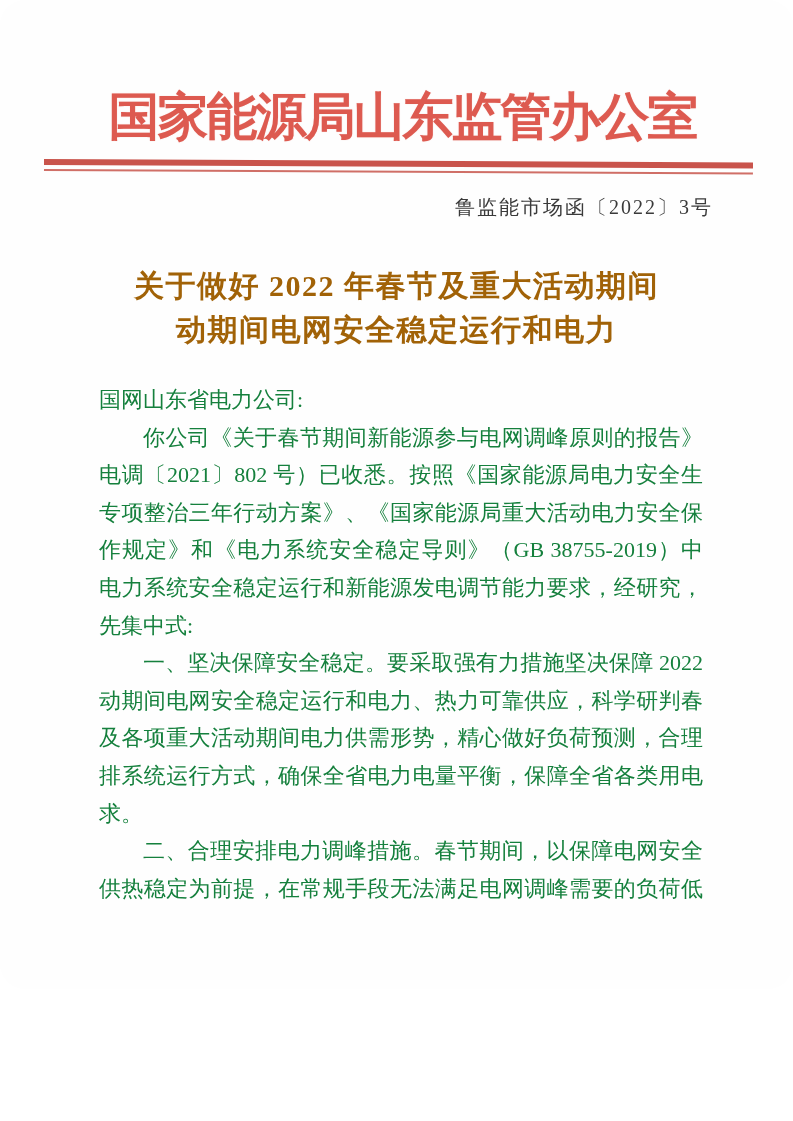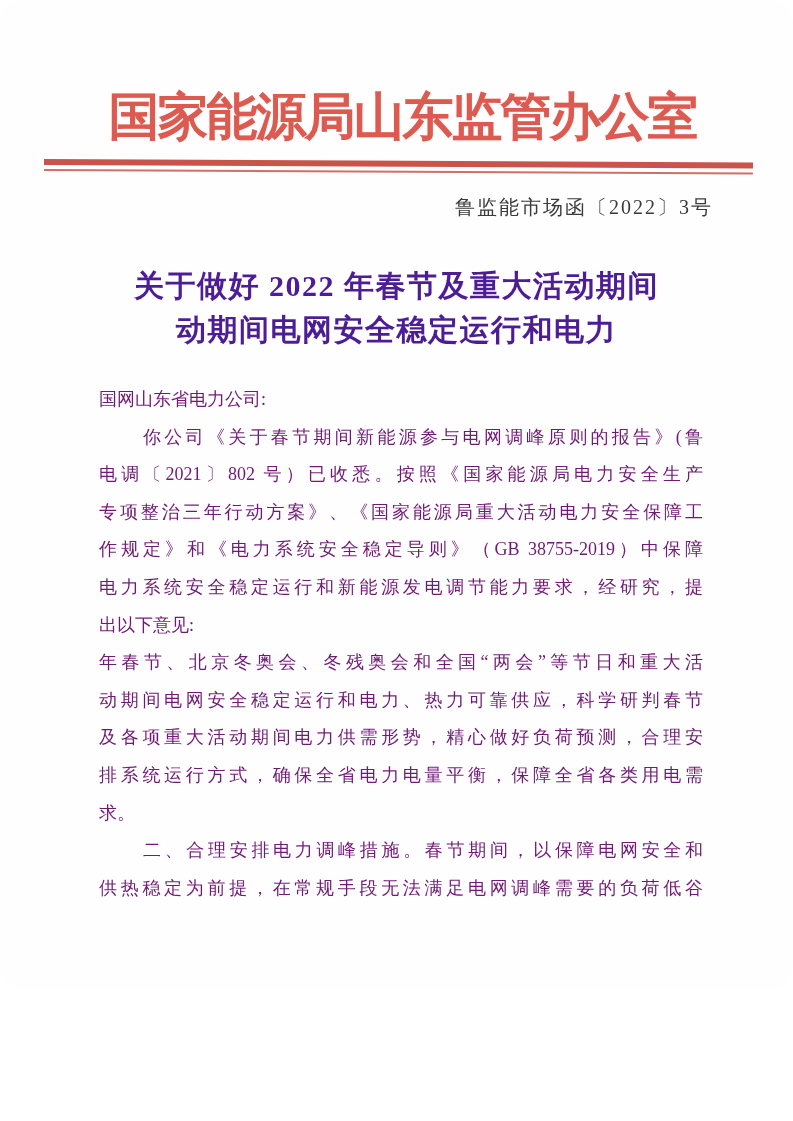--- a/index.html
+++ b/index.html
@@ -31,27 +31,27 @@
   
   .doc-number{
     position:absolute;top:194px;left:0;right:80px;
     text-align:right;
     font-size:20px;letter-spacing:2px;color:#3a3a3a;
     white-space:nowrap;
   }
   
   .doc-title{
     position:absolute;top:264px;left:0;width:793px;
-    text-align:center;color:#4c1d95;
+    text-align:center;color:#a16207;
     font-weight:700;font-size:30px;line-height:44px;letter-spacing:1.5px;
   }
   
   .doc-body{
     position:absolute;top:381px;left:99px;width:604px;
-    font-size:18px;color:#701a75;
+    font-size:22px;color:#15803d;
   }
   .line{
     height:37.6px;line-height:37.6px;
     white-space:nowrap;overflow:hidden;
   }
   .line.fill{
     white-space:normal;
     text-align:justify;
     text-align-last:justify;
   }
@@ -97,22 +97,22 @@
     <div>动期间电网安全稳定运行和电力</div>
   </div>
 
   <div class="doc-body">
       <div class="line">国网山东省电力公司:</div>
       <div class="line fill indent">你公司《关于春节期间新能源参与电网调峰原则的报告》(鲁</div>
       <div class="line fill">电调〔2021〕802 号）已收悉。按照《国家能源局电力安全生产</div>
       <div class="line fill">专项整治三年行动方案》、《国家能源局重大活动电力安全保障工</div>
       <div class="line fill">作规定》和《电力系统安全稳定导则》（GB 38755-2019）中保障</div>
       <div class="line fill">电力系统安全稳定运行和新能源发电调节能力要求，经研究，提</div>
-      <div class="line">出以下意见:</div>
-      <div class="line fill">年春节、北京冬奥会、冬残奥会和全国“两会”等节日和重大活</div>
+      <div class="line">先集中式:</div>
+      <div class="line fill indent">一、坚决保障安全稳定。要采取强有力措施坚决保障 2022</div>
       <div class="line fill">动期间电网安全稳定运行和电力、热力可靠供应，科学研判春节</div>
       <div class="line fill">及各项重大活动期间电力供需形势，精心做好负荷预测，合理安</div>
       <div class="line fill">排系统运行方式，确保全省电力电量平衡，保障全省各类用电需</div>
       <div class="line">求。</div>
       <div class="line fill indent">二、合理安排电力调峰措施。春节期间，以保障电网安全和</div>
       <div class="line fill">供热稳定为前提，在常规手段无法满足电网调峰需要的负荷低谷</div>
     </div>
 
   <div class="footer-rule">
     <div class="light"></div>

